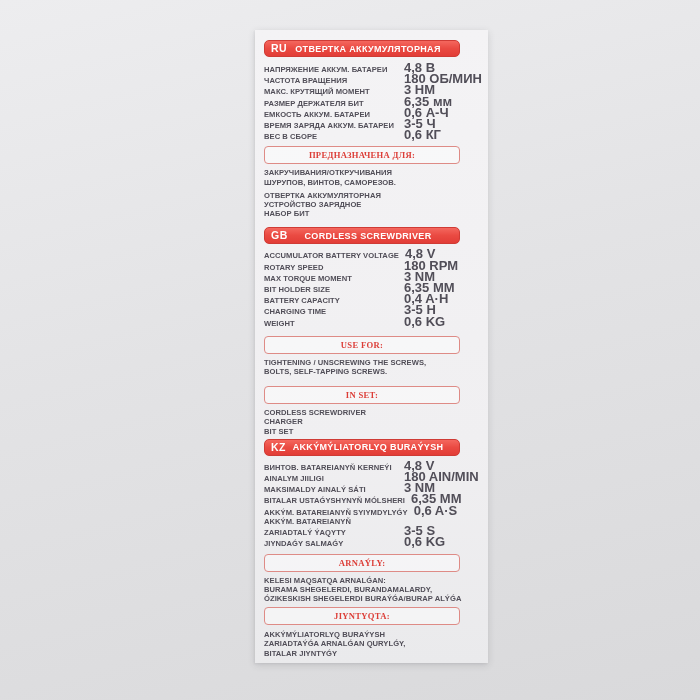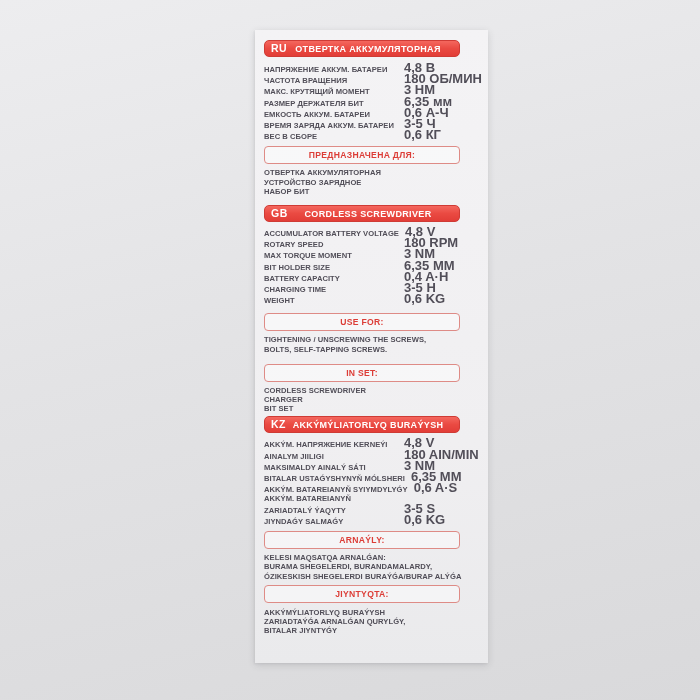--- a/index.html
+++ b/index.html
@@ -21,21 +21,21 @@
   }
   .lang{position:absolute;left:6px;font-size:10.5px;font-weight:700;letter-spacing:.5px;line-height:15px;}
   .btitle{flex:1;text-align:center;font-size:9px;font-weight:700;letter-spacing:.35px;padding-left:12px;white-space:nowrap;}
   .specs{margin-top:6px;}
   .row{display:flex;align-items:baseline;gap:6px;}
   .rl{flex:1;font-size:7.6px;line-height:9.2px;font-weight:700;color:#514e58;letter-spacing:.04px;white-space:nowrap;}
   .rv{width:56px;flex-shrink:0;font-size:13px;line-height:9.2px;font-weight:700;color:#514e58;white-space:nowrap;}
   .obox{
     box-sizing:border-box;height:18px;border:1px solid #de8b86;border-radius:4px;
     background:rgba(255,255,255,.45);display:flex;align-items:center;justify-content:center;
-    color:#dc3d37;font-size:8.6px;font-weight:700;letter-spacing:.3px;
+    color:#dc3d37;font-size:8.6px;font-weight:700;letter-spacing:.3px;font-family:Liberation Serif, serif;
   }
   .lines{margin-top:4px;}
   .line{font-size:7.6px;line-height:9.2px;font-weight:700;color:#514e58;letter-spacing:.04px;white-space:nowrap;}
 </style>
 </head>
 <body>
 
 <div class="sheet">
   <div class="content">
 
@@ -69,20 +69,24 @@
           <span class="rv">3-5 Ч</span>
         </div>
       <div class="row">
           <span class="rl">ВЕС В СБОРЕ</span>
           <span class="rv">0,6 КГ</span>
         </div>
     </div>
     <div class="obox" style="margin-top:5px">
         <span>ПРЕДНАЗНАЧЕНА ДЛЯ:</span>
       </div>
+    <div class="lines">
+      <div class="line">ЗАКРУЧИВАНИЯ/ОТКРУЧИВАНИЯ</div>
+      <div class="line">ШУРУПОВ, ВИНТОВ, САМОРЕЗОВ.</div>
+    </div>
     <div class="lines">
       <div class="line">ОТВЕРТКА АККУМУЛЯТОРНАЯ</div>
       <div class="line">УСТРОЙСТВО ЗАРЯДНОЕ</div>
       <div class="line">НАБОР БИТ</div>
     </div>
 
     <div class="bar" style="margin-top:9px">
       <span class="lang">GB</span>
       <span class="btitle">CORDLESS SCREWDRIVER</span>
     </div>
@@ -131,21 +135,21 @@
       <div class="line">CHARGER</div>
       <div class="line">BIT SET</div>
     </div>
 
     <div class="bar" style="margin-top:3px">
       <span class="lang">KZ</span>
       <span class="btitle">AKKÝMÝLIATORLYQ BURAÝYSH</span>
     </div>
     <div class="specs" style="margin-top:5px">
       <div class="row">
-          <span class="rl">AKKÝM. НАПРЯЖЕНИЕ KERNEÝI</span>
+          <span class="rl">ВИНТОВ. BATAREIANYŇ KERNEÝI</span>
           <span class="rv">4,8 V</span>
         </div>
       <div class="row">
           <span class="rl">AINALYM JIILIGI</span>
           <span class="rv">180 AIN/MIN</span>
         </div>
       <div class="row">
           <span class="rl">MAKSIMALDY AINALÝ SÁTI</span>
           <span class="rv">3 NM</span>
         </div>

